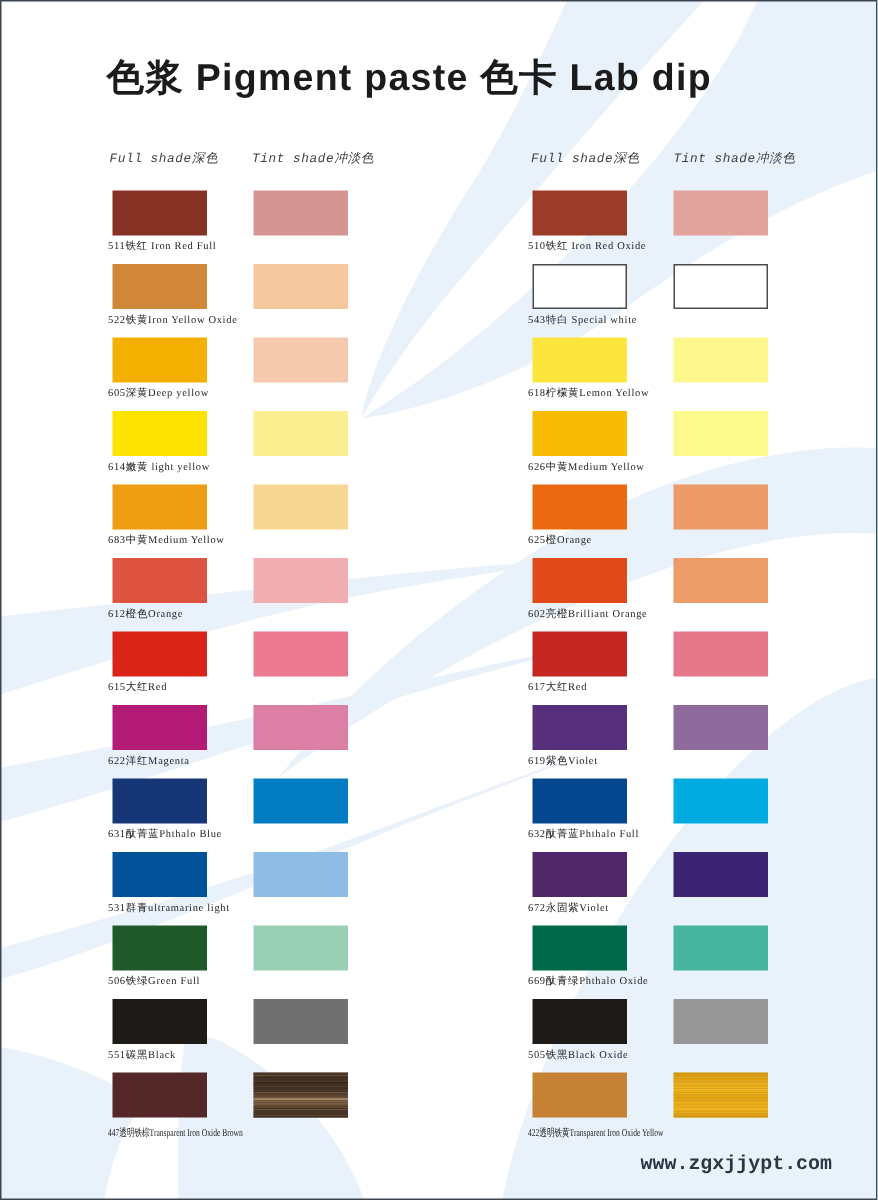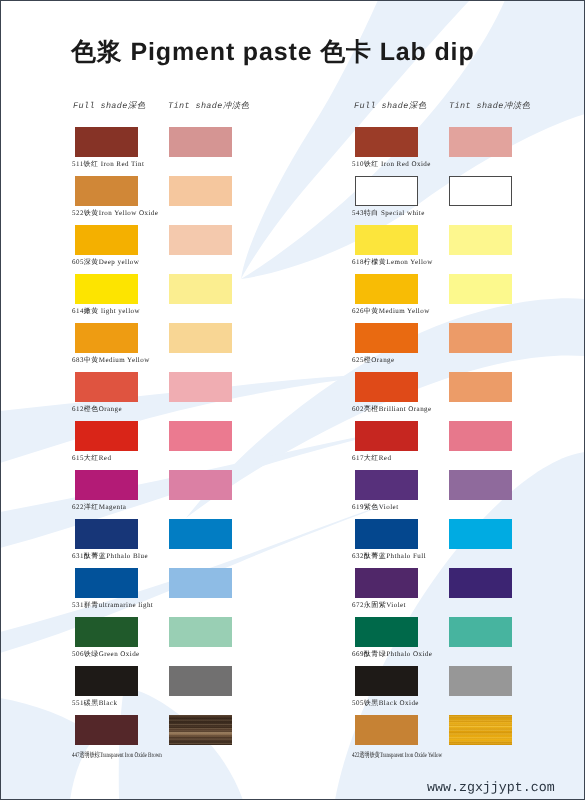--- a/index.html
+++ b/index.html
@@ -19,21 +19,21 @@
       rgba(185,145,100,0.40) 36%, rgba(225,195,150,0.52) 40%, rgba(140,100,65,0.14) 46%,
       rgba(22,12,5,0.30) 58%, rgba(16,9,4,0.48) 80%, rgba(38,22,11,0.36) 100%) !important;}
   .tex-wood-gold{background-image:repeating-linear-gradient(0deg,
       rgba(255,240,170,0.00) 0px, rgba(255,240,170,0.00) 1.3px,
       rgba(255,238,160,0.22) 1.7px, rgba(150,92,0,0.16) 2.6px,
       rgba(255,246,190,0.14) 3.3px, rgba(135,80,0,0.13) 4.2px),
     linear-gradient(0deg, rgba(150,92,0,0.28) 0%, rgba(255,212,60,0.18) 18%,
       rgba(150,92,0,0.10) 45%, rgba(255,225,90,0.16) 62%, rgba(150,92,0,0.22) 100%) !important;}
   .lbl{position:absolute;font-size:7px;line-height:9px;color:#1f1f1f;white-space:nowrap;font-family:"Liberation Serif",serif;letter-spacing:0.45px;}
   .lbl.tiny{letter-spacing:0px;transform:scaleX(0.72);transform-origin:left center;}
-  .foot{position:absolute;left:427px;top:768px;font-size:13.3px;color:#2b3642;font-family:"Liberation Mono",monospace;white-space:nowrap;font-weight:normal;margin-top:12px;}
+  .foot{position:absolute;left:427px;top:768px;font-size:13.3px;color:#2b3642;font-family:"Liberation Mono",monospace;white-space:nowrap;font-weight:bold;}
 </style>
 </head>
 <body>
 
 <div id="page">
   <svg id="bg" viewBox="0 0 585 800">
     <defs>
         <clipPath id="pageclip">
           <rect x="0" y="0" width="585" height="800"></rect>
         </clipPath>
@@ -61,21 +61,21 @@
   </svg>
 
   <div id="content">
     <div class="title">色浆 Pigment paste  色卡 Lab dip</div>
     <div class="colhdr" style="left:73px;top:100px">Full shade深色</div>
     <div class="colhdr" style="left:168px;top:100px">Tint shade冲淡色</div>
     <div class="colhdr" style="left:354px;top:100px">Full shade深色</div>
     <div class="colhdr" style="left:449px;top:100px">Tint shade冲淡色</div>
     <div class="sw" style="left: 75px; top: 127px; background: rgb(134, 51, 38);"></div>
     <div class="sw" style="left: 169px; top: 127px; background: rgb(213, 149, 147);"></div>
-    <div class="lbl" style="left:72px;top:160px">511铁红 Iron Red Tint</div>
+    <div class="lbl" style="left:72px;top:160px">511铁红 Iron Red Full</div>
     <div class="sw" style="left: 75px; top: 176px; background: rgb(208, 135, 55);"></div>
     <div class="sw" style="left: 169px; top: 176px; background: rgb(245, 199, 158);"></div>
     <div class="lbl" style="left:72px;top:209px">522铁黄Iron Yellow Oxide</div>
     <div class="sw" style="left: 75px; top: 225px; background: rgb(244, 176, 0);"></div>
     <div class="sw" style="left: 169px; top: 225px; background: rgb(244, 201, 173);"></div>
     <div class="lbl" style="left:72px;top:258px">605深黄Deep yellow</div>
     <div class="sw" style="left: 75px; top: 274px; background: rgb(253, 228, 0);"></div>
     <div class="sw" style="left: 169px; top: 274px; background: rgb(251, 238, 144);"></div>
     <div class="lbl" style="left:72px;top:307px">614嫩黄 light yellow</div>
     <div class="sw" style="left: 75px; top: 323px; background: rgb(238, 156, 18);"></div>
@@ -91,21 +91,21 @@
     <div class="sw" style="left: 169px; top: 470px; background: rgb(219, 128, 164);"></div>
     <div class="lbl" style="left:72px;top:503px">622洋红Magenta</div>
     <div class="sw" style="left: 75px; top: 519px; background: rgb(23, 54, 120);"></div>
     <div class="sw" style="left: 169px; top: 519px; background: rgb(2, 125, 195);"></div>
     <div class="lbl" style="left:72px;top:552px">631酞菁蓝Phthalo Blue</div>
     <div class="sw" style="left: 75px; top: 568px; background: rgb(2, 82, 154);"></div>
     <div class="sw" style="left: 169px; top: 568px; background: rgb(142, 188, 229);"></div>
     <div class="lbl" style="left:72px;top:601px">531群青ultramarine light</div>
     <div class="sw" style="left: 75px; top: 617px; background: rgb(32, 90, 43);"></div>
     <div class="sw" style="left: 169px; top: 617px; background: rgb(153, 207, 180);"></div>
-    <div class="lbl" style="left:72px;top:650px">506铁绿Green Oxide</div>
+    <div class="lbl" style="left:72px;top:650px">506铁绿Green Full</div>
     <div class="sw" style="left: 75px; top: 666px; background: rgb(30, 26, 23);"></div>
     <div class="sw" style="left: 169px; top: 666px; background: rgb(113, 112, 112);"></div>
     <div class="lbl" style="left:72px;top:699px">551碳黑Black</div>
     <div class="sw" style="left: 75px; top: 715px; background: rgb(84, 39, 41);"></div>
     <div class="sw tex-wood-brown" style="left: 169px; top: 715px; background: rgb(92, 68, 50);"></div>
     <div class="lbl tiny" style="left:72px;top:751px">447透明铁棕Transparent Iron Oxide Brown</div>
     <div class="sw" style="left: 355px; top: 127px; background: rgb(155, 60, 40);"></div>
     <div class="sw" style="left: 449px; top: 127px; background: rgb(226, 163, 157);"></div>
     <div class="lbl" style="left:352px;top:160px">510铁红 Iron Red Oxide</div>
     <div class="sw swb" style="left: 355px; top: 176px; background: rgb(255, 255, 255);"></div>

